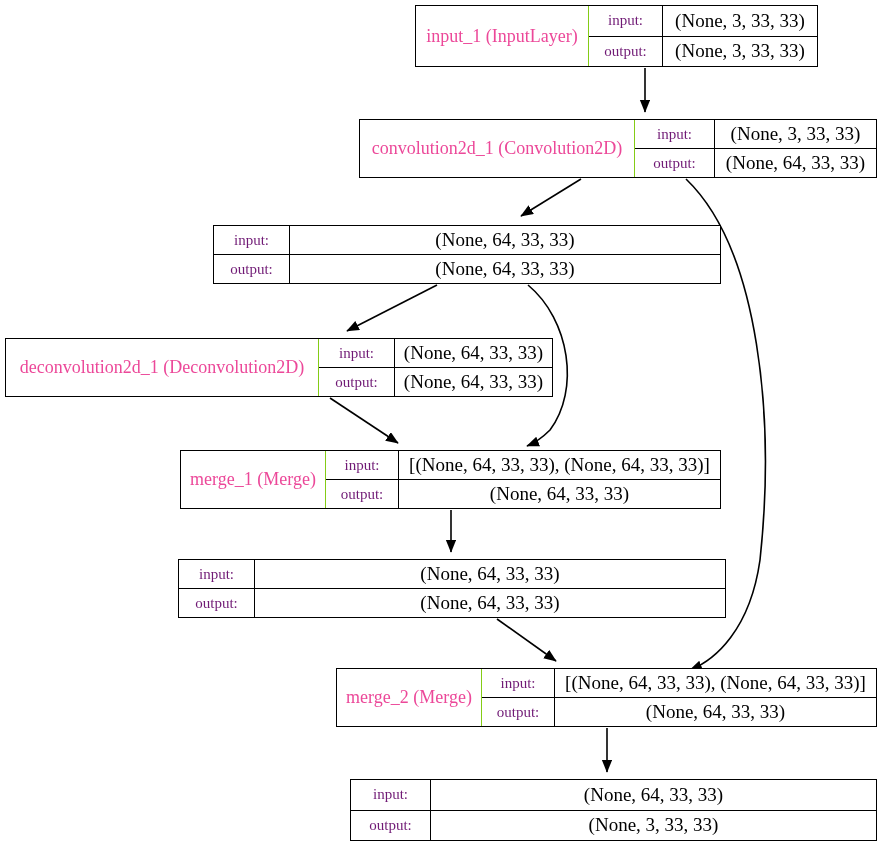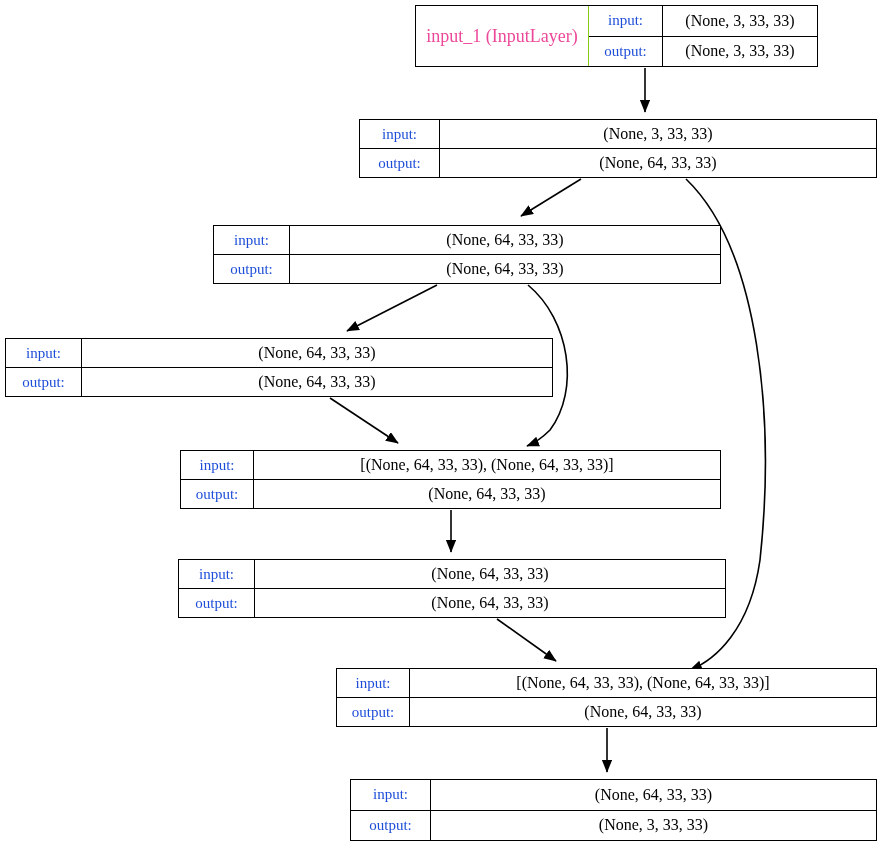--- a/index.html
+++ b/index.html
@@ -57,32 +57,32 @@
   }
   .io-row.first {
     border-bottom: 1px solid #000000;
   }
   .io-label {
     box-sizing: border-box;
     display: flex;
     align-items: center;
     justify-content: center;
     font-size: 15px;
-    color: #1d4ed8;
+    color: #701a75;
     white-space: nowrap;
     border-right: 1px solid #000000;
     padding: 0 8px;
   }
   .io-value {
     box-sizing: border-box;
     display: flex;
     align-items: center;
     justify-content: center;
     flex: 1 1 auto;
-    font-size: 16px;
+    font-size: 19px;
     color: #000000;
     white-space: nowrap;
     padding: 0 8px;
   }
 </style>
 </head>
 <body>
 
 <div id="canvas">
 
@@ -113,20 +113,21 @@
         <div class="io-value">(None, 3, 33, 33)</div>
       </div>
       <div class="io-row">
         <div class="io-label" style="width: 74px;">output:</div>
         <div class="io-value">(None, 3, 33, 33)</div>
       </div>
     </div>
   </div>
 
   <div class="node" style="left: 359px; top: 119px; width: 518px; height: 59px;">
+    <div class="node-name" style="width: 275px;">convolution2d_1 (Convolution2D)</div>
     <div class="node-io">
       <div class="io-row first">
         <div class="io-label" style="width: 80px;">input:</div>
         <div class="io-value">(None, 3, 33, 33)</div>
       </div>
       <div class="io-row">
         <div class="io-label" style="width: 80px;">output:</div>
         <div class="io-value">(None, 64, 33, 33)</div>
       </div>
     </div>
@@ -139,33 +140,35 @@
         <div class="io-value">(None, 64, 33, 33)</div>
       </div>
       <div class="io-row">
         <div class="io-label" style="width: 76px;">output:</div>
         <div class="io-value">(None, 64, 33, 33)</div>
       </div>
     </div>
   </div>
 
   <div class="node" style="left: 5px; top: 338px; width: 548px; height: 59px;">
+    <div class="node-name" style="width: 313px;">deconvolution2d_1 (Deconvolution2D)</div>
     <div class="node-io">
       <div class="io-row first">
         <div class="io-label" style="width: 76px;">input:</div>
         <div class="io-value">(None, 64, 33, 33)</div>
       </div>
       <div class="io-row">
         <div class="io-label" style="width: 76px;">output:</div>
         <div class="io-value">(None, 64, 33, 33)</div>
       </div>
     </div>
   </div>
 
   <div class="node" style="left: 180px; top: 450px; width: 541px; height: 59px;">
+    <div class="node-name" style="width: 145px;">merge_1 (Merge)</div>
     <div class="node-io">
       <div class="io-row first">
         <div class="io-label" style="width: 73px;">input:</div>
         <div class="io-value">[(None, 64, 33, 33), (None, 64, 33, 33)]</div>
       </div>
       <div class="io-row">
         <div class="io-label" style="width: 73px;">output:</div>
         <div class="io-value">(None, 64, 33, 33)</div>
       </div>
     </div>
@@ -178,20 +181,21 @@
         <div class="io-value">(None, 64, 33, 33)</div>
       </div>
       <div class="io-row">
         <div class="io-label" style="width: 76px;">output:</div>
         <div class="io-value">(None, 64, 33, 33)</div>
       </div>
     </div>
   </div>
 
   <div class="node" style="left: 336px; top: 668px; width: 541px; height: 59px;">
+    <div class="node-name" style="width: 145px;">merge_2 (Merge)</div>
     <div class="node-io">
       <div class="io-row first">
         <div class="io-label" style="width: 73px;">input:</div>
         <div class="io-value">[(None, 64, 33, 33), (None, 64, 33, 33)]</div>
       </div>
       <div class="io-row">
         <div class="io-label" style="width: 73px;">output:</div>
         <div class="io-value">(None, 64, 33, 33)</div>
       </div>
     </div>

